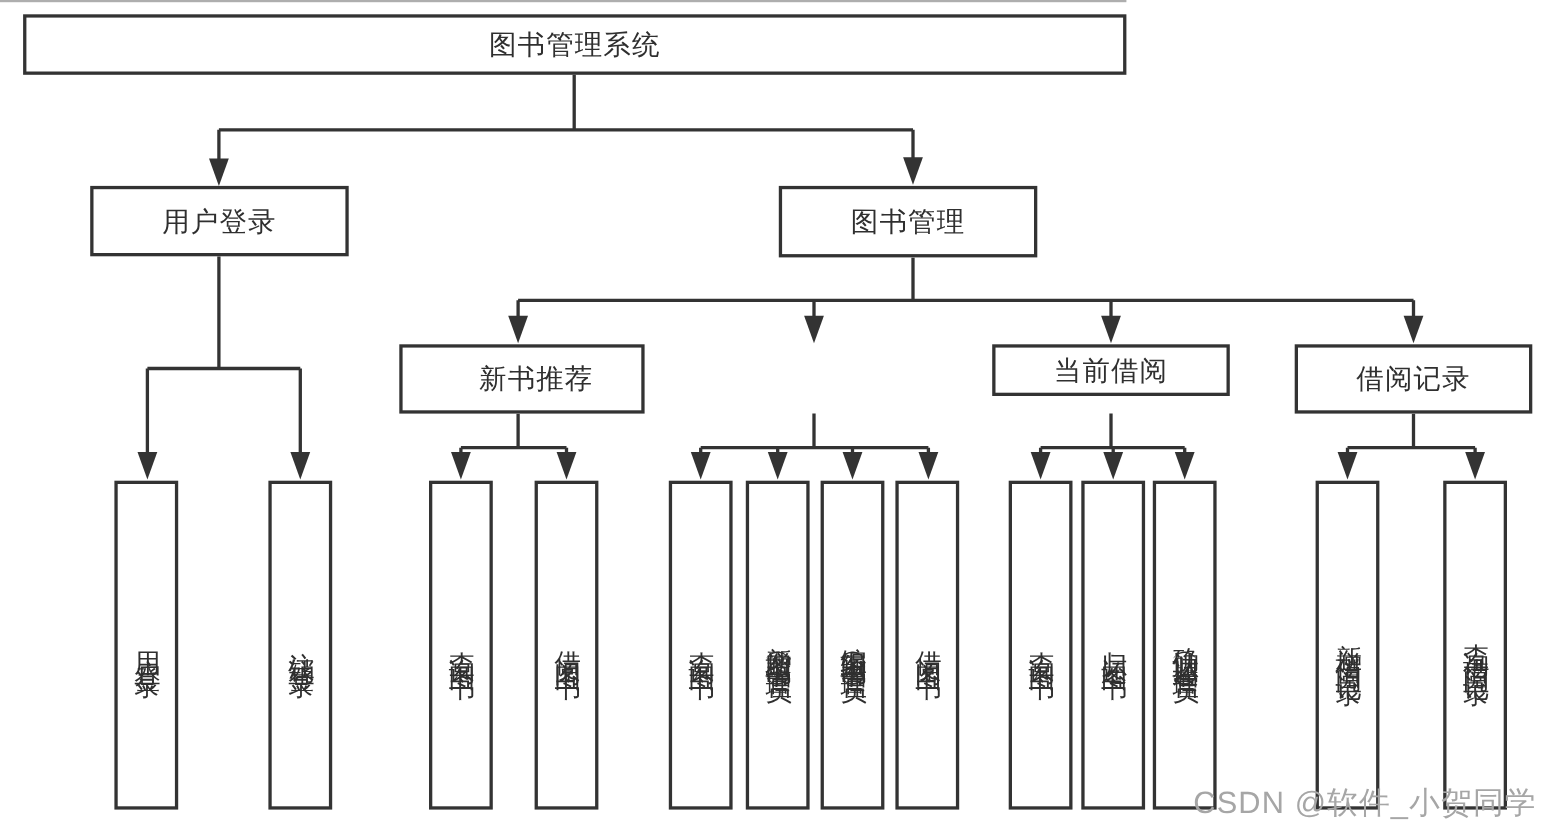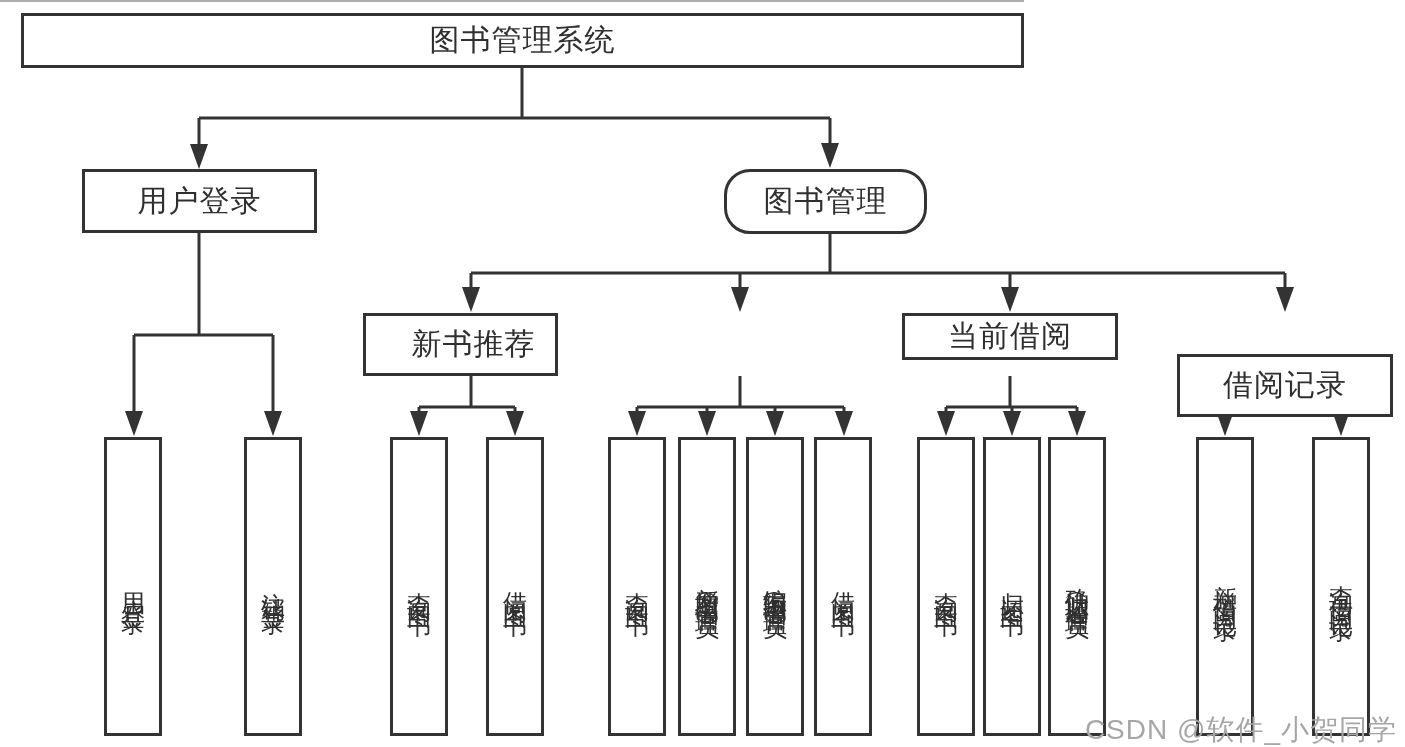--- a/index.html
+++ b/index.html
@@ -36,21 +36,21 @@
   .node {
     position: absolute;
     box-sizing: border-box;
     border: 3px solid var(--box-border, #333333);
     background: #ffffff;
     color: var(--text, #2f2f2f);
     display: flex;
     align-items: center;
     justify-content: center;
     z-index: 2;
-    font-size: 30px;
+    font-size: 25px;
     letter-spacing: 1px;
     white-space: nowrap;
   }
   .node.leaf {
     font-size: 24px;
     writing-mode: vertical-rl;
     text-orientation: mixed;
     letter-spacing: 7px;
     line-height: 1;
   }
@@ -104,25 +104,25 @@
     <polygon points="1068,411 1086,411 1077,436"></polygon>
 
     <path d="M1285 376 V407 M1225 407 H1341 M1225 407 V418 M1341 407 V418"></path>
     <polygon points="1216,411 1234,411 1225,436"></polygon>
     <polygon points="1332,411 1350,411 1341,436"></polygon>
   </svg>
 
   <div class="node" style="left:21px; top:13px; width:1003px; height:55px;">图书管理系统</div>
 
   <div class="node" style="left:82px; top:169px; width:235px; height:64px;">用户登录</div>
-  <div class="node" style="left:724px; top:169px; width:203px; height:65px;border-radius:26px;">图书管理</div>
+  <div class="node" style="left:708px; top:169px; width:235px; height:65px;">图书管理</div>
 
-  <div class="node" style="left:363px; top:313px; width:195px; height:63px;padding-left:26px;">新书推荐</div>
+  <div class="node" style="left:363px; top:313px; width:223px; height:63px;padding-left:26px;">新书推荐</div>
   <div class="node" style="left:902px; top:313px; width:216px; height:47px;">当前借阅</div>
-  <div class="node" style="left:1177px; top:313px; width:216px; height:63px;margin-top:41px;">借阅记录</div>
+  <div class="node" style="left:1177px; top:313px; width:216px; height:63px;">借阅记录</div>
 
   <div class="node leaf" style="left:104px; top:437px; width:58px; height:299px;">用户登录</div>
   <div class="node leaf" style="left:244px; top:437px; width:58px; height:299px;">注销登录</div>
 
   <div class="node leaf" style="left:390px; top:437px; width:58px; height:299px;">查询图书</div>
   <div class="node leaf" style="left:486px; top:437px; width:58px; height:299px;">借阅图书</div>
 
   <div class="node leaf" style="left:608px; top:437px; width:58px; height:299px;">查询图书</div>
   <div class="node leaf" style="left:678px; top:437px; width:58px; height:299px; letter-spacing:4px;">新增图书（管理员）</div>
   <div class="node leaf" style="left:746px; top:437px; width:58px; height:299px; letter-spacing:4px;">编辑图书（管理员）</div>

